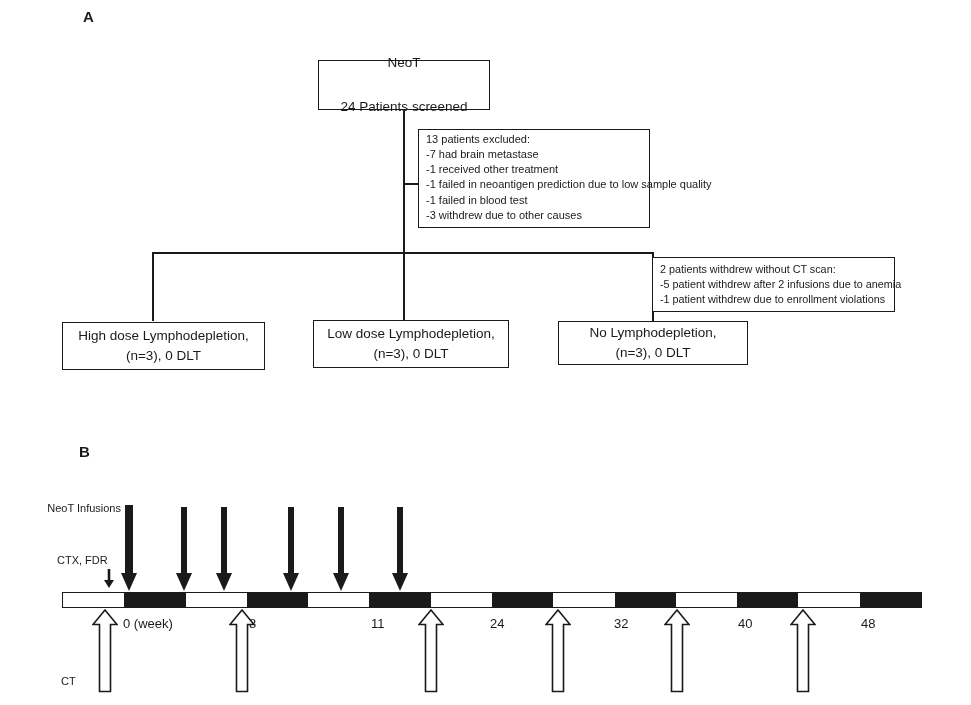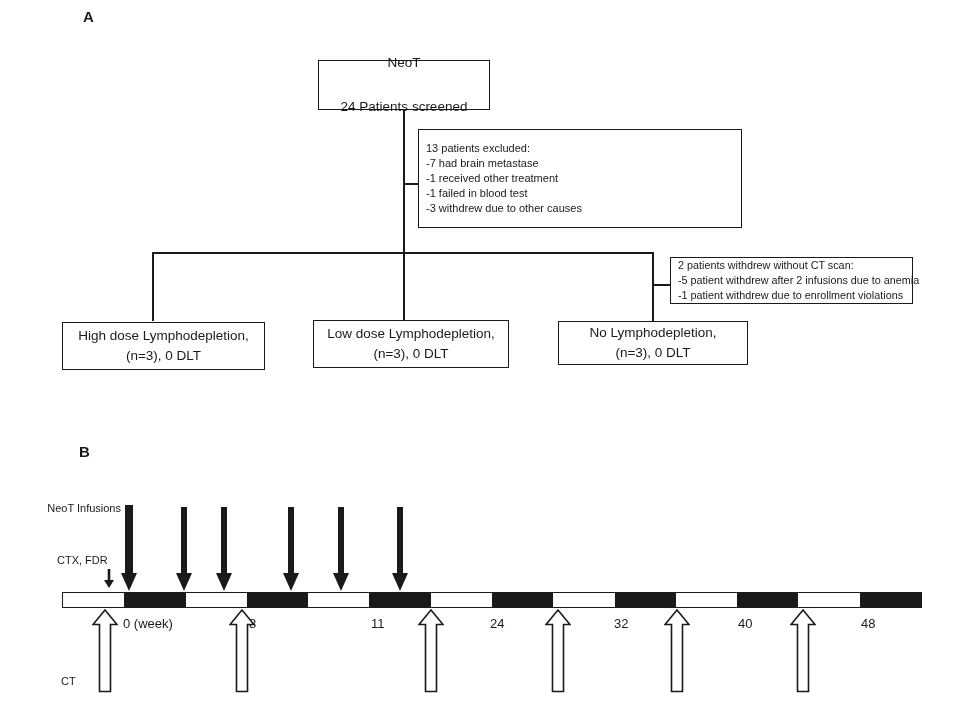--- a/index.html
+++ b/index.html
@@ -47,29 +47,30 @@
   </div>
 
   <div class="line" style="left:403px;top:110px;width:1.6px;height:143px;"></div>
   <div class="line" style="left:403px;top:183px;width:15px;height:1.6px;"></div>
   <div class="line" style="left:152px;top:252px;width:501px;height:1.6px;"></div>
   <div class="line" style="left:152px;top:252px;width:1.6px;height:69px;"></div>
   <div class="line" style="left:403px;top:252px;width:1.6px;height:69px;"></div>
   <div class="line" style="left:652px;top:252px;width:1.6px;height:69px;"></div>
   <div class="line" style="left:652px;top:284px;width:18px;height:1.6px;"></div>
 
-  <div class="fbox-left excl" style="left:418px;top:129px;width:324px;height:99px;">
+  <div class="fbox-left excl" style="left:418px;top:129px;width:232px;height:99px;justify-content:flex-end;">
     <div class="boxline">13 patients excluded:</div>
     <div class="boxline">-7 had brain metastase</div>
     <div class="boxline">-1 received other treatment</div>
+    <div class="boxline">-1 failed in neoantigen prediction due to low sample quality</div>
     <div class="boxline">-1 failed in blood test</div>
     <div class="boxline">-3 withdrew due to other causes</div>
   </div>
 
-  <div class="fbox-left wdrw" style="left:670px;top:257px;width:243px;height:47px;">
+  <div class="fbox-left wdrw" style="left:652px;top:257px;width:243px;height:55px;">
     <div class="boxline">2 patients withdrew without CT scan:</div>
     <div class="boxline">-5 patient withdrew after 2 infusions due to anemia</div>
     <div class="boxline">-1 patient withdrew due to enrollment violations</div>
   </div>
 
   <div class="fbox" style="left:62px;top:322px;width:203px;height:48px;justify-content:center;">
     <span>High dose Lymphodepletion,</span>
     <span>(n=3), 0 DLT</span>
   </div>
   <div class="fbox" style="left:313px;top:320px;width:196px;height:48px;">

